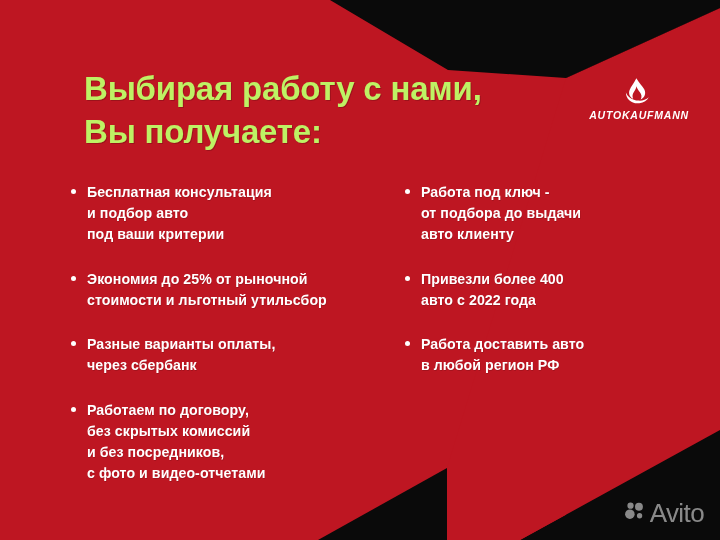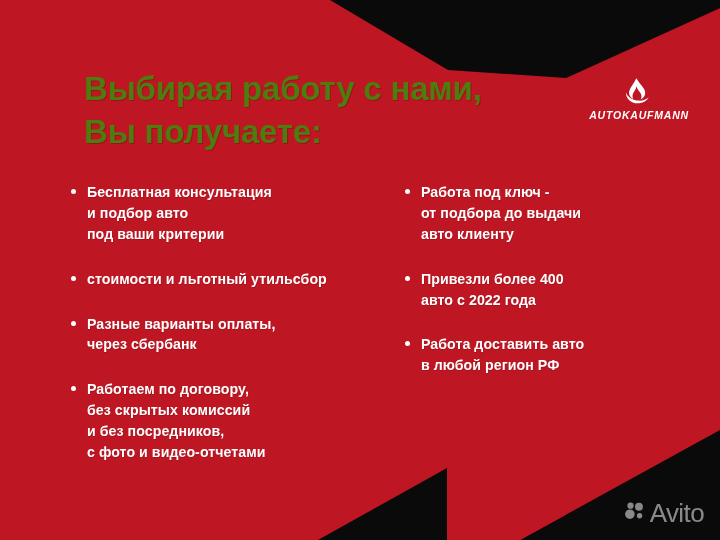--- a/index.html
+++ b/index.html
@@ -32,21 +32,21 @@
     position: absolute;
     inset: 0;
     z-index: 5;
   }
 
   .headline {
     position: absolute;
     left: 84px;
     top: 68px;
     width: 500px;
-    color: #4d7c0f;
+    color: #bef264;
     font-size: 33px;
     line-height: 1.30;
     font-weight: bold;
     letter-spacing: -0.2px;
     text-shadow: 1px 1px 0 rgba(0,0,0,0.18);
   }
   .headline .line { display: block; white-space: nowrap; }
 
   
   .logo {
@@ -163,20 +163,21 @@
         <span class="btext">
           <span>Бесплатная консультация</span>
           <span>и подбор авто</span>
           <span>под ваши критерии</span>
         </span>
       </div>
 
       <div class="bullet">
         <span class="dot"></span>
         <span class="btext">
+          <span>Экономия до 25% от рыночной</span>
           <span>стоимости и льготный утильсбор</span>
         </span>
       </div>
 
       <div class="bullet">
         <span class="dot"></span>
         <span class="btext">
           <span>Разные варианты оплаты,</span>
           <span>через сбербанк</span>
         </span>

